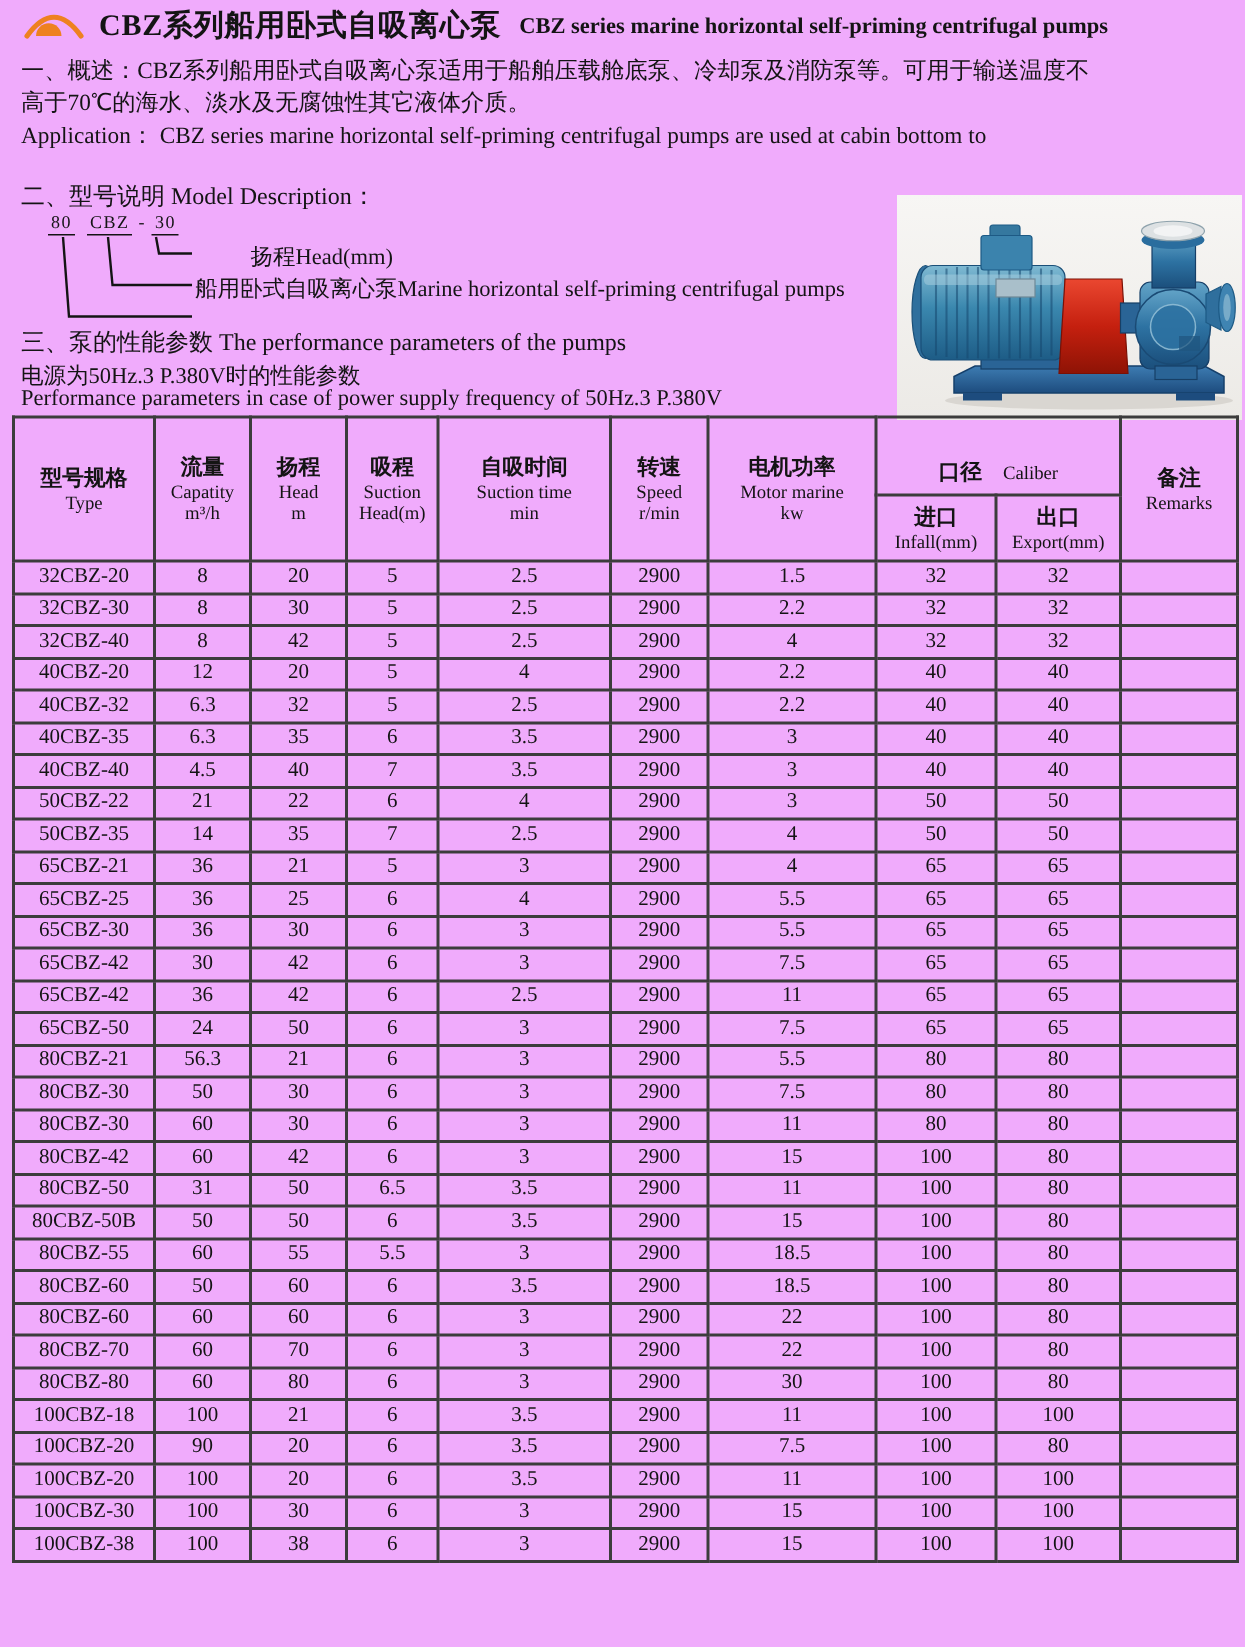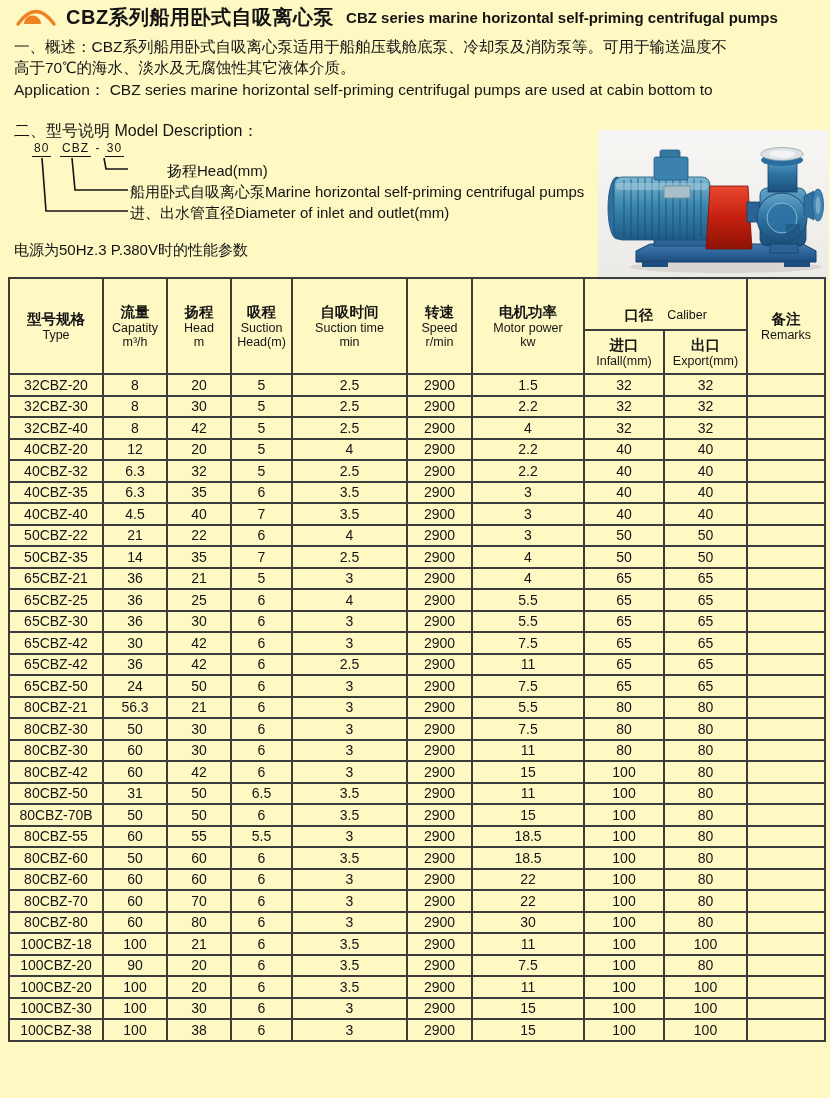--- a/index.html
+++ b/index.html
@@ -1,19 +1,19 @@
 <!DOCTYPE html>
 <html><head>
 <meta charset="utf-8">
 <style>
   * { margin:0; padding:0; box-sizing:border-box; }
   html,body { background:#ffffff; }
   .page {
-    position:relative; width:830px; height:1098px; background:#fef9c3;
-    font-family:Liberation Sans, sans-serif; color:#141414; overflow:hidden;padding-left:22px;
+    position:relative; width:830px; height:1098px; background:#f0abfc;
+    font-family:Liberation Serif, serif; color:#141414; overflow:hidden;padding-left:22px;
   }
   
   .brand-row { position:absolute; top:4px; left:14px; display:flex; align-items:flex-end; gap:8px; }
   .logo { width:44px; height:26px; flex:0 0 auto; }
   .title-zh { font-size:20px; font-weight:bold; letter-spacing:0.5px; line-height:26px; }
   .title-en { font-size:15px; font-weight:bold; line-height:24px; margin-left:4px;text-align:center; }
   
   .para-line { position:absolute; left:14px; white-space:nowrap; }
   .zh { font-size:15.5px; }
   .en { font-size:15.5px; }
@@ -72,21 +72,20 @@
   </div>
 
   <svg class="model-lines" viewBox="0 0 110 70">
     <polyline points="74,6 76,17 98,17" fill="none" stroke="#141414" stroke-width="1.6"></polyline>
     <polyline points="42,6 45,38 98,38" fill="none" stroke="#141414" stroke-width="1.6"></polyline>
     <polyline points="12,6 16,59 98,59" fill="none" stroke="#141414" stroke-width="1.6"></polyline>
   </svg>
 
   <div class="model-label" style="top:162px;margin-left:37px;">扬程Head(mm)</div>
   <div class="model-label" style="top:183px;">船用卧式自吸离心泵Marine horizontal self-priming centrifugal pumps</div>
-  <div class="model-label" style="top:204px;">进、出水管直径Diameter of inlet and outlet(mm)</div>
 
   <svg class="pump-photo" viewBox="0 0 230 150">
     <defs>
       <linearGradient id="gBg" x1="0" y1="0" x2="0" y2="1">
         <stop offset="0" stop-color="#f7f6f4"></stop>
           <stop offset="1" stop-color="#eceae6"></stop>
       </linearGradient>
       <linearGradient id="gMotor" x1="0" y1="0" x2="0" y2="1">
         <stop offset="0" stop-color="#7fb9d2"></stop>
           <stop offset="0.45" stop-color="#3a87ae"></stop>
@@ -152,21 +151,23 @@
     <ellipse cx="184" cy="24" rx="21" ry="6.5" fill="#dde1e3" stroke="#8fa3ad" stroke-width="0.8"></ellipse>
     <ellipse cx="184" cy="24" rx="13" ry="3.8" fill="#f2f3f4"></ellipse>
 
     <polygon points="206,66 216,61 216,90 206,85" fill="#2f6f9d" stroke="#1d5a85" stroke-width="0.8"></polygon>
     <ellipse cx="220" cy="75" rx="5.5" ry="16" fill="#3f84b2" stroke="#1d5a85" stroke-width="0.8"></ellipse>
     <ellipse cx="220" cy="75" rx="2.5" ry="9" fill="#78abc9"></ellipse>
 
     <rect x="172" y="114" width="28" height="9" fill="#2a6496" stroke="#173f66" stroke-width="0.8"></rect>
   </svg>
 
+  <div class="sec-heading" style="top:218px;">三、泵的性能参数  The performance parameters of the pumps</div>
   <div class="para-line zh" style="top:241px; font-size:15px;">电源为50Hz.3 P.380V时的性能参数</div>
+  <div class="para-line en" style="top:258px; font-size:15px;">Performance parameters in case of power supply frequency of 50Hz.3 P.380V</div>
 
   <table class="perf">
     <colgroup>
       <col style="width:94px">
         <col style="width:64px">
         <col style="width:64px">
       <col style="width:61px">
         <col style="width:115px">
         <col style="width:65px">
       <col style="width:112px">
@@ -200,21 +201,21 @@
           <span class="h-en">Suction time</span>
           <span class="h-en">min</span>
         </th>
         <th class="tall" rowspan="2">
           <span class="h-zh">转速</span>
           <span class="h-en">Speed</span>
           <span class="h-en">r/min</span>
         </th>
         <th class="tall" rowspan="2">
           <span class="h-zh">电机功率</span>
-          <span class="h-en">Motor power</span>
+          <span class="h-en">Motor marine</span>
           <span class="h-en">kw</span>
         </th>
         <th class="caliber-th" colspan="2">
           <span class="cal-wrap">
             <span class="h-zh">口径</span>
             <span class="h-en">Caliber</span>
           </span>
         </th>
         <th class="tall" rowspan="2">
           <span class="h-zh">备注</span>
@@ -467,21 +468,21 @@
           <td>50</td>
           <td>6.5</td>
           <td>3.5</td>
           <td>2900</td>
           <td>11</td>
           <td>100</td>
           <td>80</td>
           <td></td>
         </tr>
         <tr>
-          <td class="model-cell">80CBZ-70B</td>
+          <td class="model-cell">80CBZ-50B</td>
           <td>50</td>
           <td>50</td>
           <td>6</td>
           <td>3.5</td>
           <td>2900</td>
           <td>15</td>
           <td>100</td>
           <td>80</td>
           <td></td>
         </tr>

